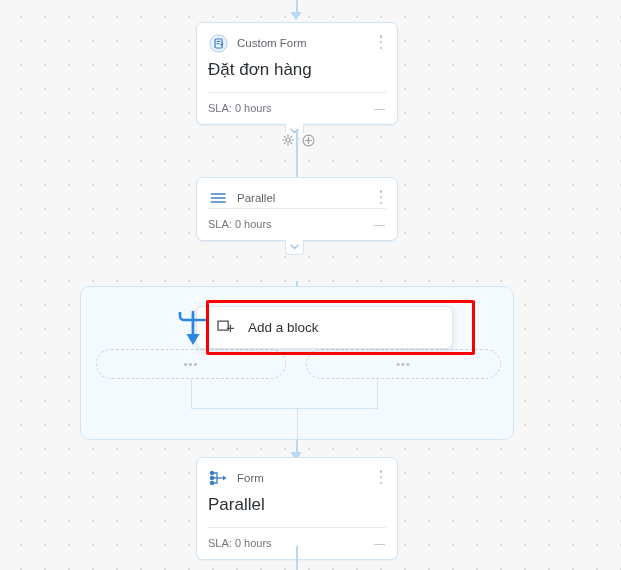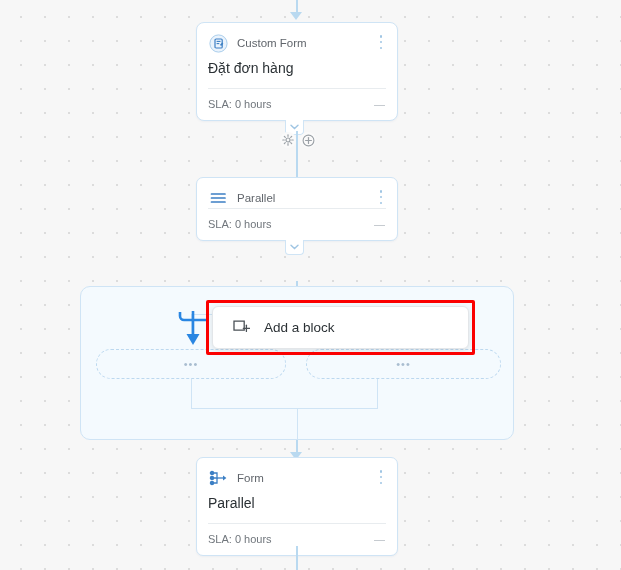--- a/index.html
+++ b/index.html
@@ -101,21 +101,21 @@
     cursor: pointer;
   }
   .kebab span {
     display: block;
     width: 2.5px; height: 2.5px;
     border-radius: 50%;
     background: #9fc5e3;
   }
   .card-title {
     padding: 7px 12px 12px 11px;
-    font-size: 14px;
+    font-size: 17px;
     color: #2b3135;
     font-weight: 400;
   }
   .card-divider {
     height: 1px;
     background: #e8ecef;
     margin: 0 11px;
   }
   .card-footer {
     display: flex;
@@ -157,21 +157,21 @@
   .highlight-box {
     position: absolute;
     left: 206px; top: 300px;
     width: 269px; height: 55px;
     border: 3px solid #fb0000;
     border-radius: 2px;
     z-index: 40;
   }
   .add-block-popup {
     position: absolute;
-    left: 212px; top: 306px;
+    left: 196px; top: 306px;
     width: 257px; height: 43px;
     background: #ffffff;
     border: 1px solid #e3e6e9;
     border-radius: 6px;
     box-shadow: 0 2px 7px rgba(0,0,0,0.10);
     display: flex;
     align-items: center;
     padding-left: 20px;
     z-index: 35;
     cursor: pointer;
@@ -186,21 +186,21 @@
   .cursor-arrow { position: absolute; z-index: 45; }
 </style>
 </head>
 <body>
 
 <div class="canvas">
 
   <div class="vline" style="left:296px; top:0px; height:14px;"></div>
   <div class="arrow-down" style="left:290px; top:12px;"></div>
 
-  <div class="node-card" style="left:196px; top:22px;border-radius:8px;">
+  <div class="node-card" style="left:196px; top:22px;">
     <div class="card-header">
       <span class="card-type-icon">
         <svg width="19" height="19" viewBox="0 0 19 19">
           <circle cx="9.5" cy="9.5" r="8.6" fill="#eaf3fc" stroke="#a9cdeb" stroke-width="1"></circle>
           <rect x="6" y="5" width="7.2" height="9" rx="1.1" fill="none" stroke="#3c7fc4" stroke-width="1.2"></rect>
           <line x1="7.6" y1="7.4" x2="11.5" y2="7.4" stroke="#3c7fc4" stroke-width="1.1"></line>
           <line x1="7.6" y1="9.6" x2="10.3" y2="9.6" stroke="#3c7fc4" stroke-width="1.1"></line>
           <path d="M11 10.8 l2.2 -2.2 l1.1 1.1 l-2.2 2.2 z" fill="#3c7fc4"></path>
         </svg>
       </span>

